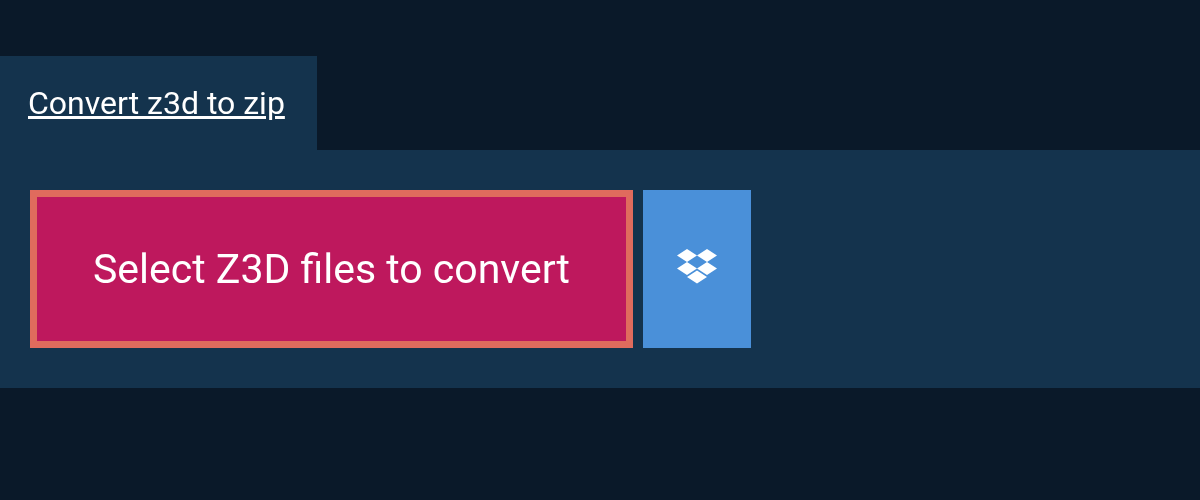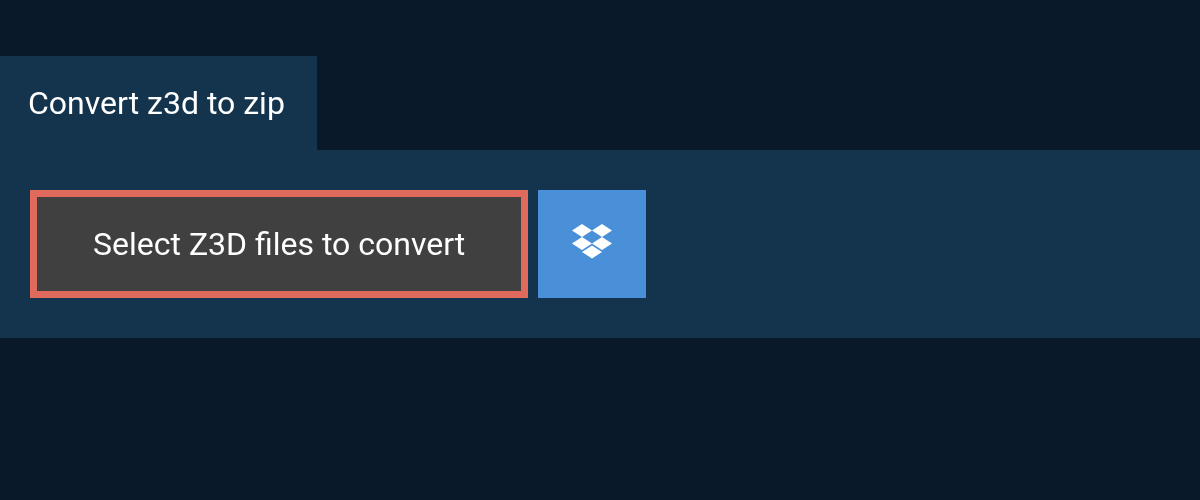--- a/index.html
+++ b/index.html
@@ -15,38 +15,39 @@
       overflow: hidden;
     }
     .tab-header {
       background: #14334d;
       color: #ffffff;
       font-size: 32px;
       font-weight: 400;
       padding: 28px 32px 28px 28px;
       display: inline-block;
       margin-top: 56px;
+      text-decoration: underline;
     }
     .main-panel {
       background: #14334d;
       padding: 40px 30px 40px 30px;
       width: 100%;
     }
     .button-row {
       display: flex;
       gap: 10px;
       align-items: stretch;
     }
     .select-files-button {
-      background: #404040;
+      background: #be185d;
       border: 7px solid #e06b5d;
       color: #ffffff;
-      font-size: 32px;
+      font-size: 41px;
       font-weight: 400;
-      padding: 28px 56px;
+      padding: 48px 56px;
       cursor: pointer;
       display: flex;
       align-items: center;
       justify-content: center;
       font-family: inherit;
     }
     .dropbox-button {
       background: #4a90d9;
       border: none;
       width: 108px;

